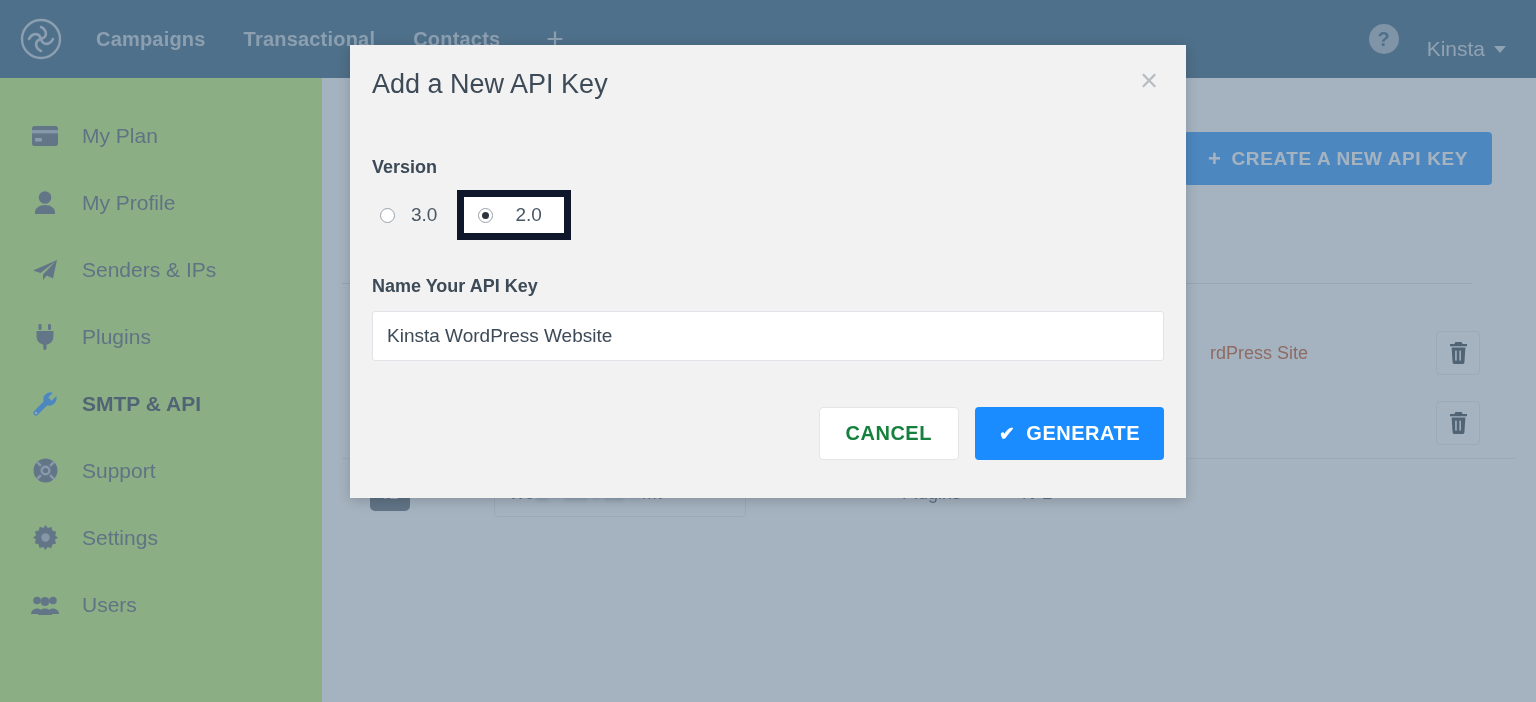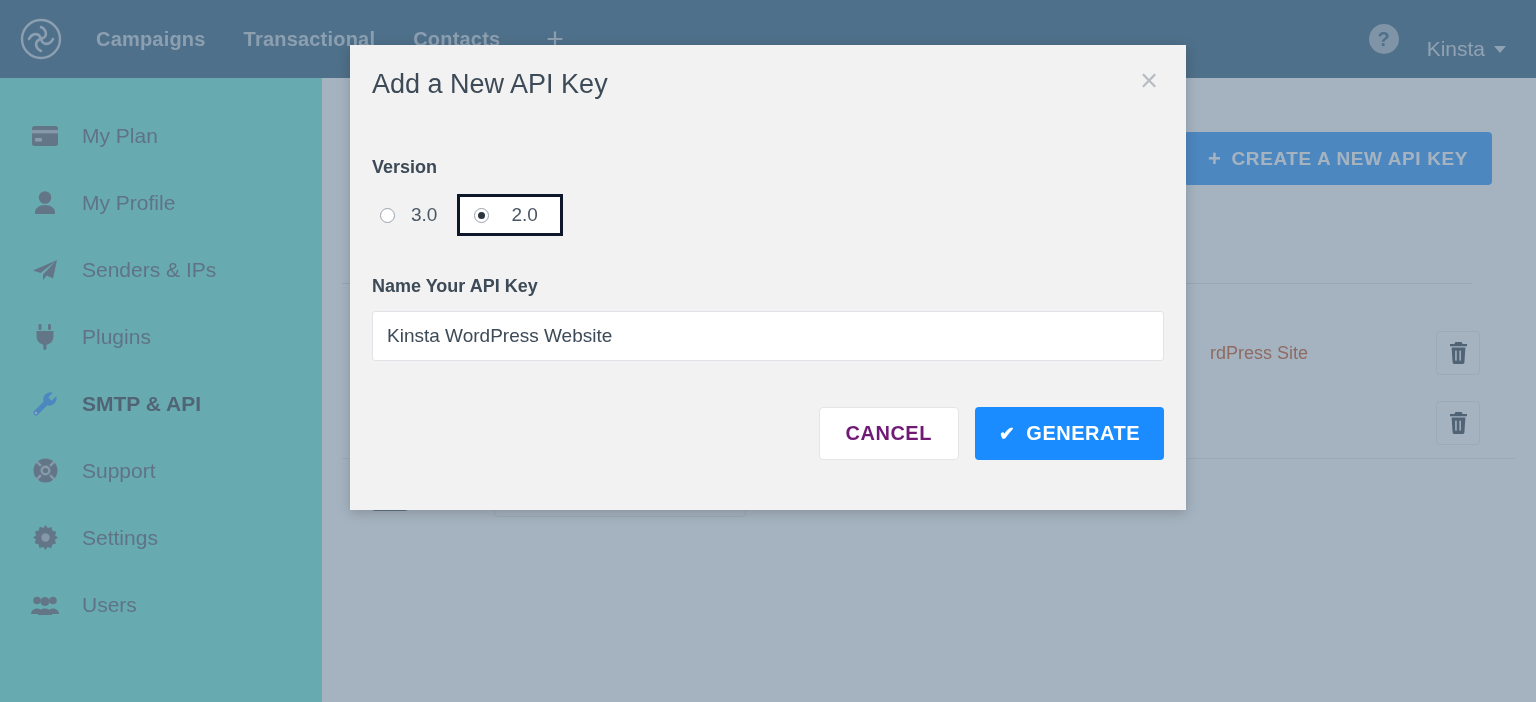--- a/index.html
+++ b/index.html
@@ -85,21 +85,21 @@
     border-left: 6px solid transparent;
     border-right: 6px solid transparent;
     border-top: 7px solid #c4d1dc;
   }
 
   
   .sidebar {
     position: absolute;
     top: 78px; left: 0;
     width: 322px; height: 624px;
-    background: #5eead4;
+    background: #bef264;
     padding-top: 24px;
     z-index: 1;
   }
   .side-item {
     display: flex;
     align-items: center;
     height: 67px;
     padding-left: 30px;
     gap: 22px;
     cursor: pointer;
@@ -277,21 +277,21 @@
   }
   .modal-close {
     margin-left: auto;
     color: #b7bcc1;
     font-size: 31px;
     line-height: .8;
     cursor: pointer;
     font-weight: 300;
     padding-right: 6px;
   }
-  .modal-body { padding: 0 0 12px 0; }
+  .modal-body { padding: 0 0 0 0; }
   .field-label {
     font-size: 18px;
     font-weight: bold;
     color: #3d4a57;
     margin-top: 38px;
     margin-bottom: 14px;
   }
   .radio-row {
     display: flex;
     align-items: center;
@@ -318,21 +318,21 @@
     width: 7px; height: 7px;
     border-radius: 50%;
     background: #2c3440;
   }
   .radio-text {
     font-size: 19px;
     color: #4a5764;
   }
   .opt-3 { margin-left: 8px; margin-right: 20px; }
   .highlight-box {
-    border: 3px solid #0f172a;
+    border: 7px solid #0f172a;
     background: #ffffff;
     padding: 7px 22px 7px 14px;
     display: flex;
     align-items: center;
   }
   .highlight-box .radio-opt { gap: 22px; }
   .name-input {
     width: 792px;
     height: 50px;
     background: #ffffff;
@@ -353,21 +353,21 @@
   }
   .btn-cancel {
     background: #ffffff;
     border: 1px solid #e3e6e9;
     border-radius: 4px;
     height: 53px;
     padding: 0 26px;
     font-size: 20px;
     font-weight: bold;
     letter-spacing: .5px;
-    color: #701a75;
+    color: #15803d;
     cursor: pointer;
     font-family: "Liberation Sans", sans-serif;
   }
   .btn-generate {
     background: #1a8cff;
     border: none;
     border-radius: 4px;
     height: 53px;
     padding: 0 24px;
     font-size: 20px;

